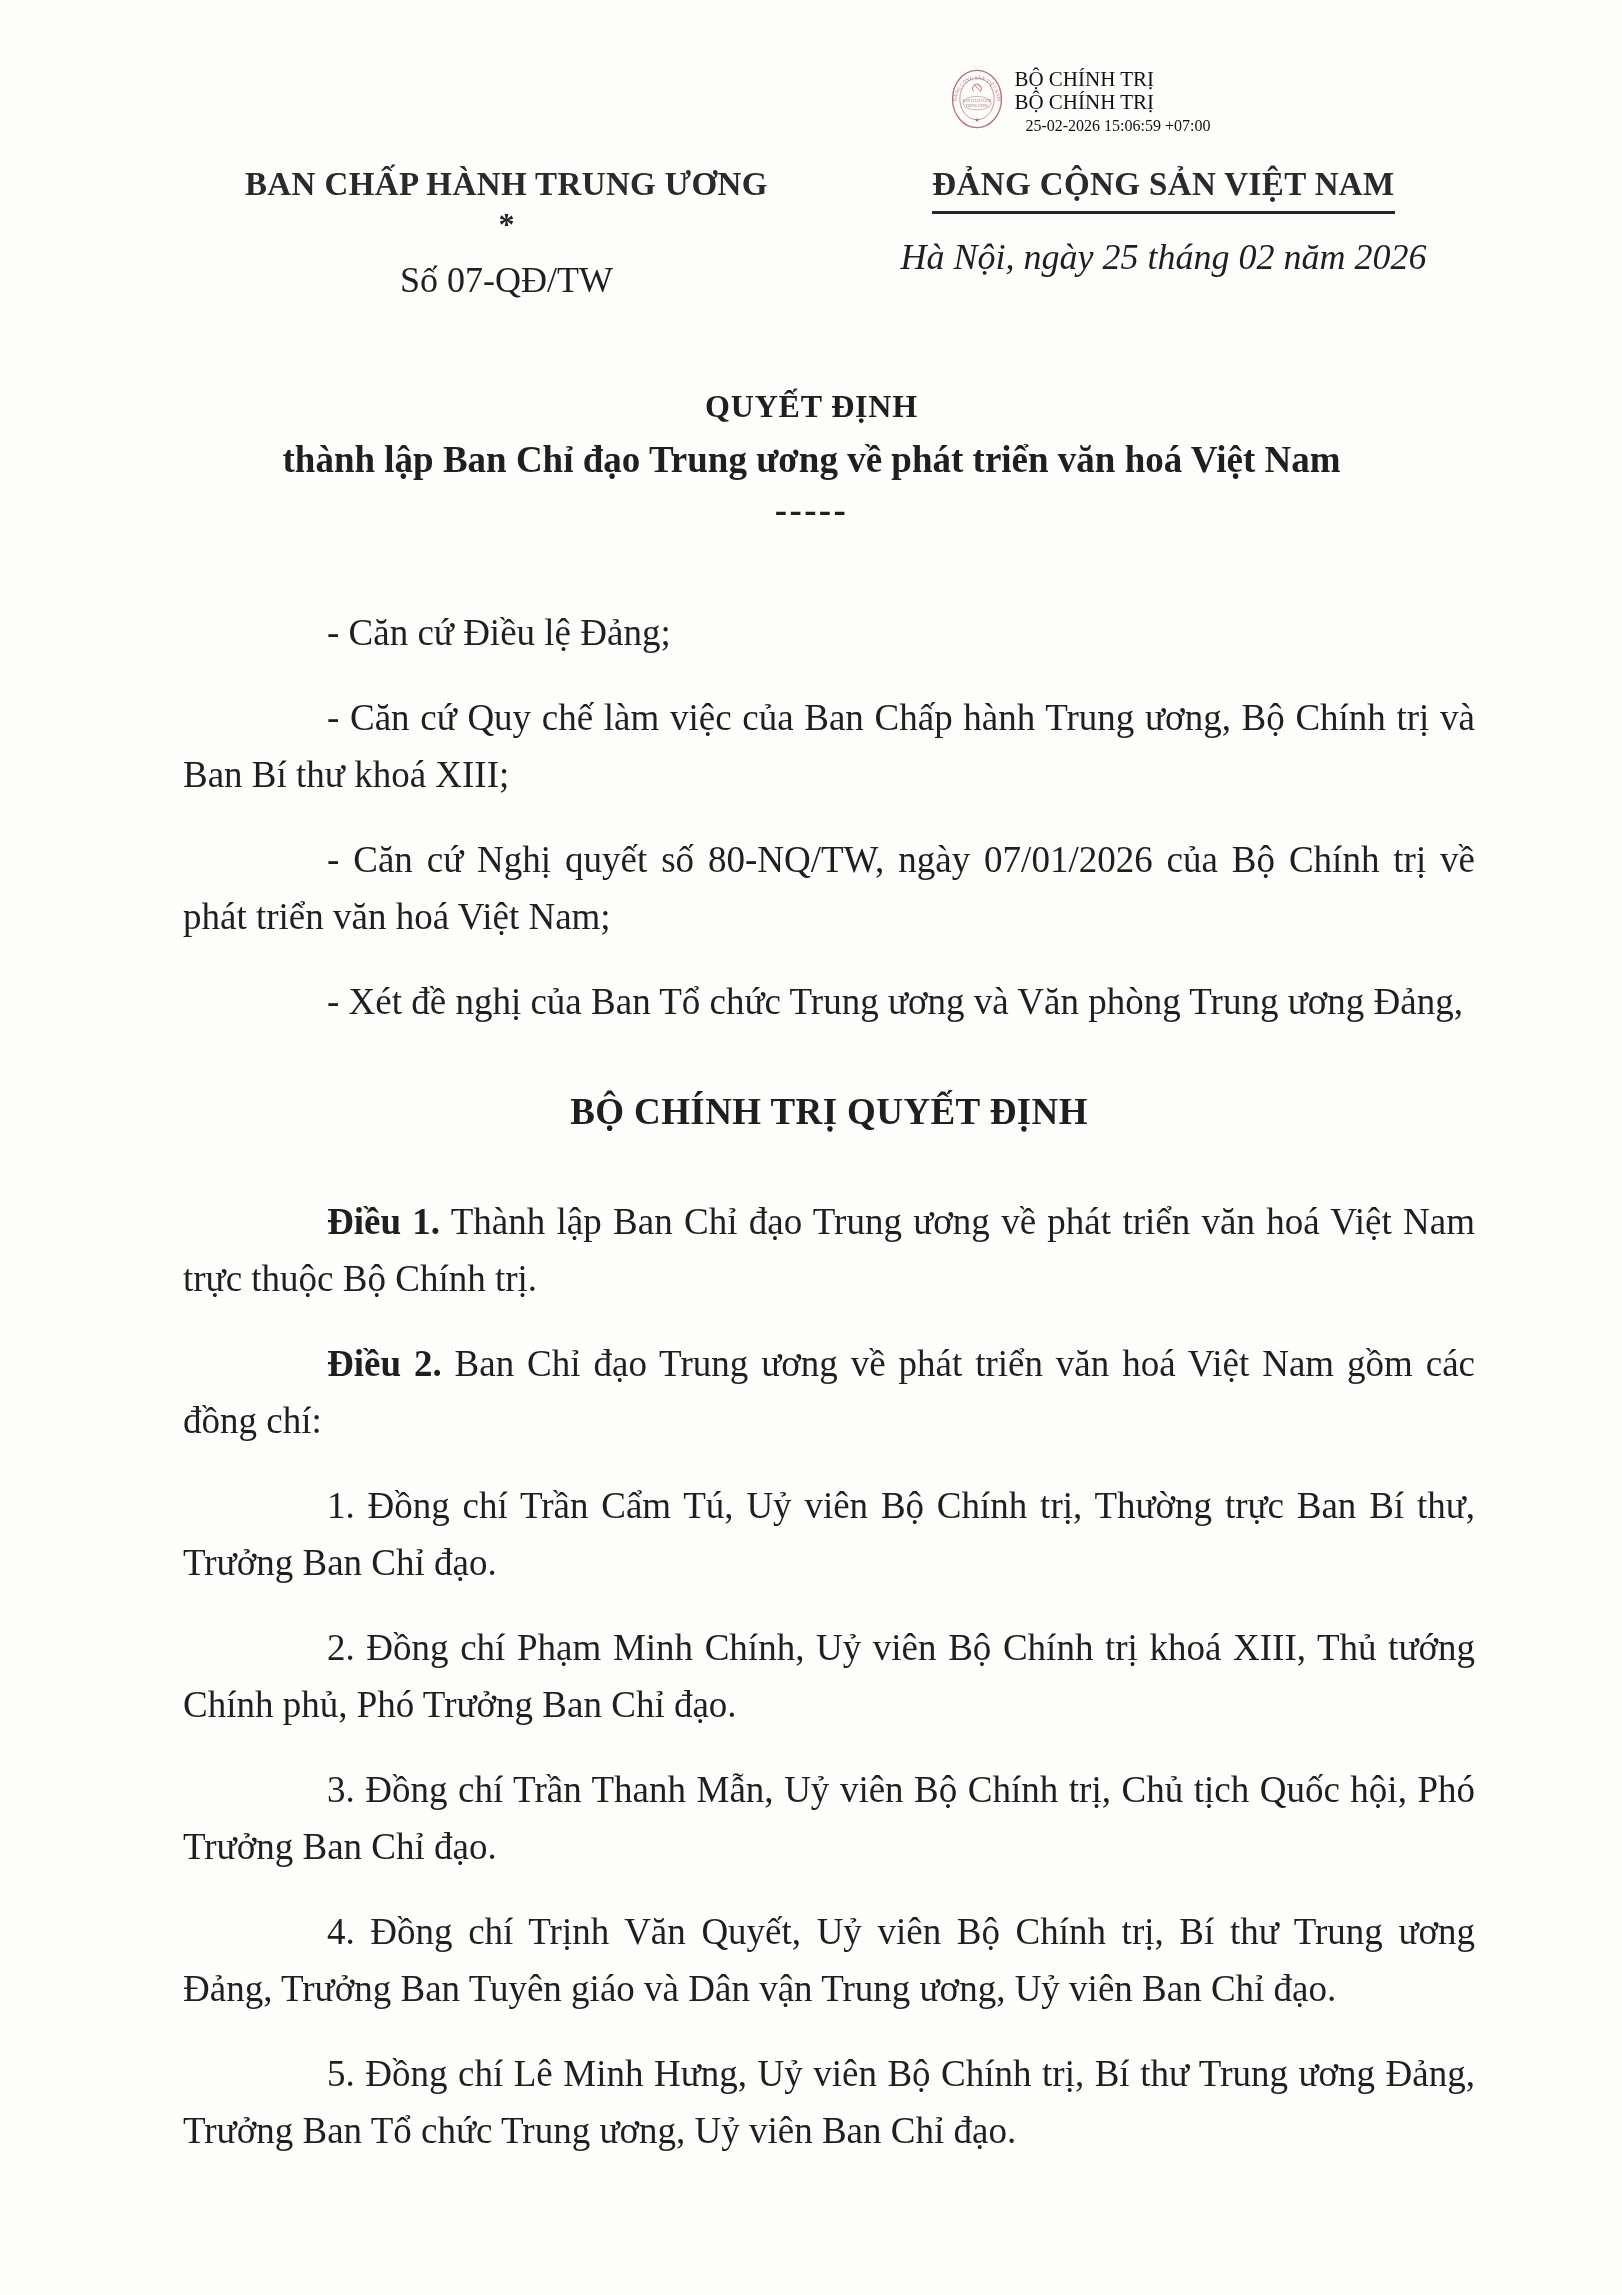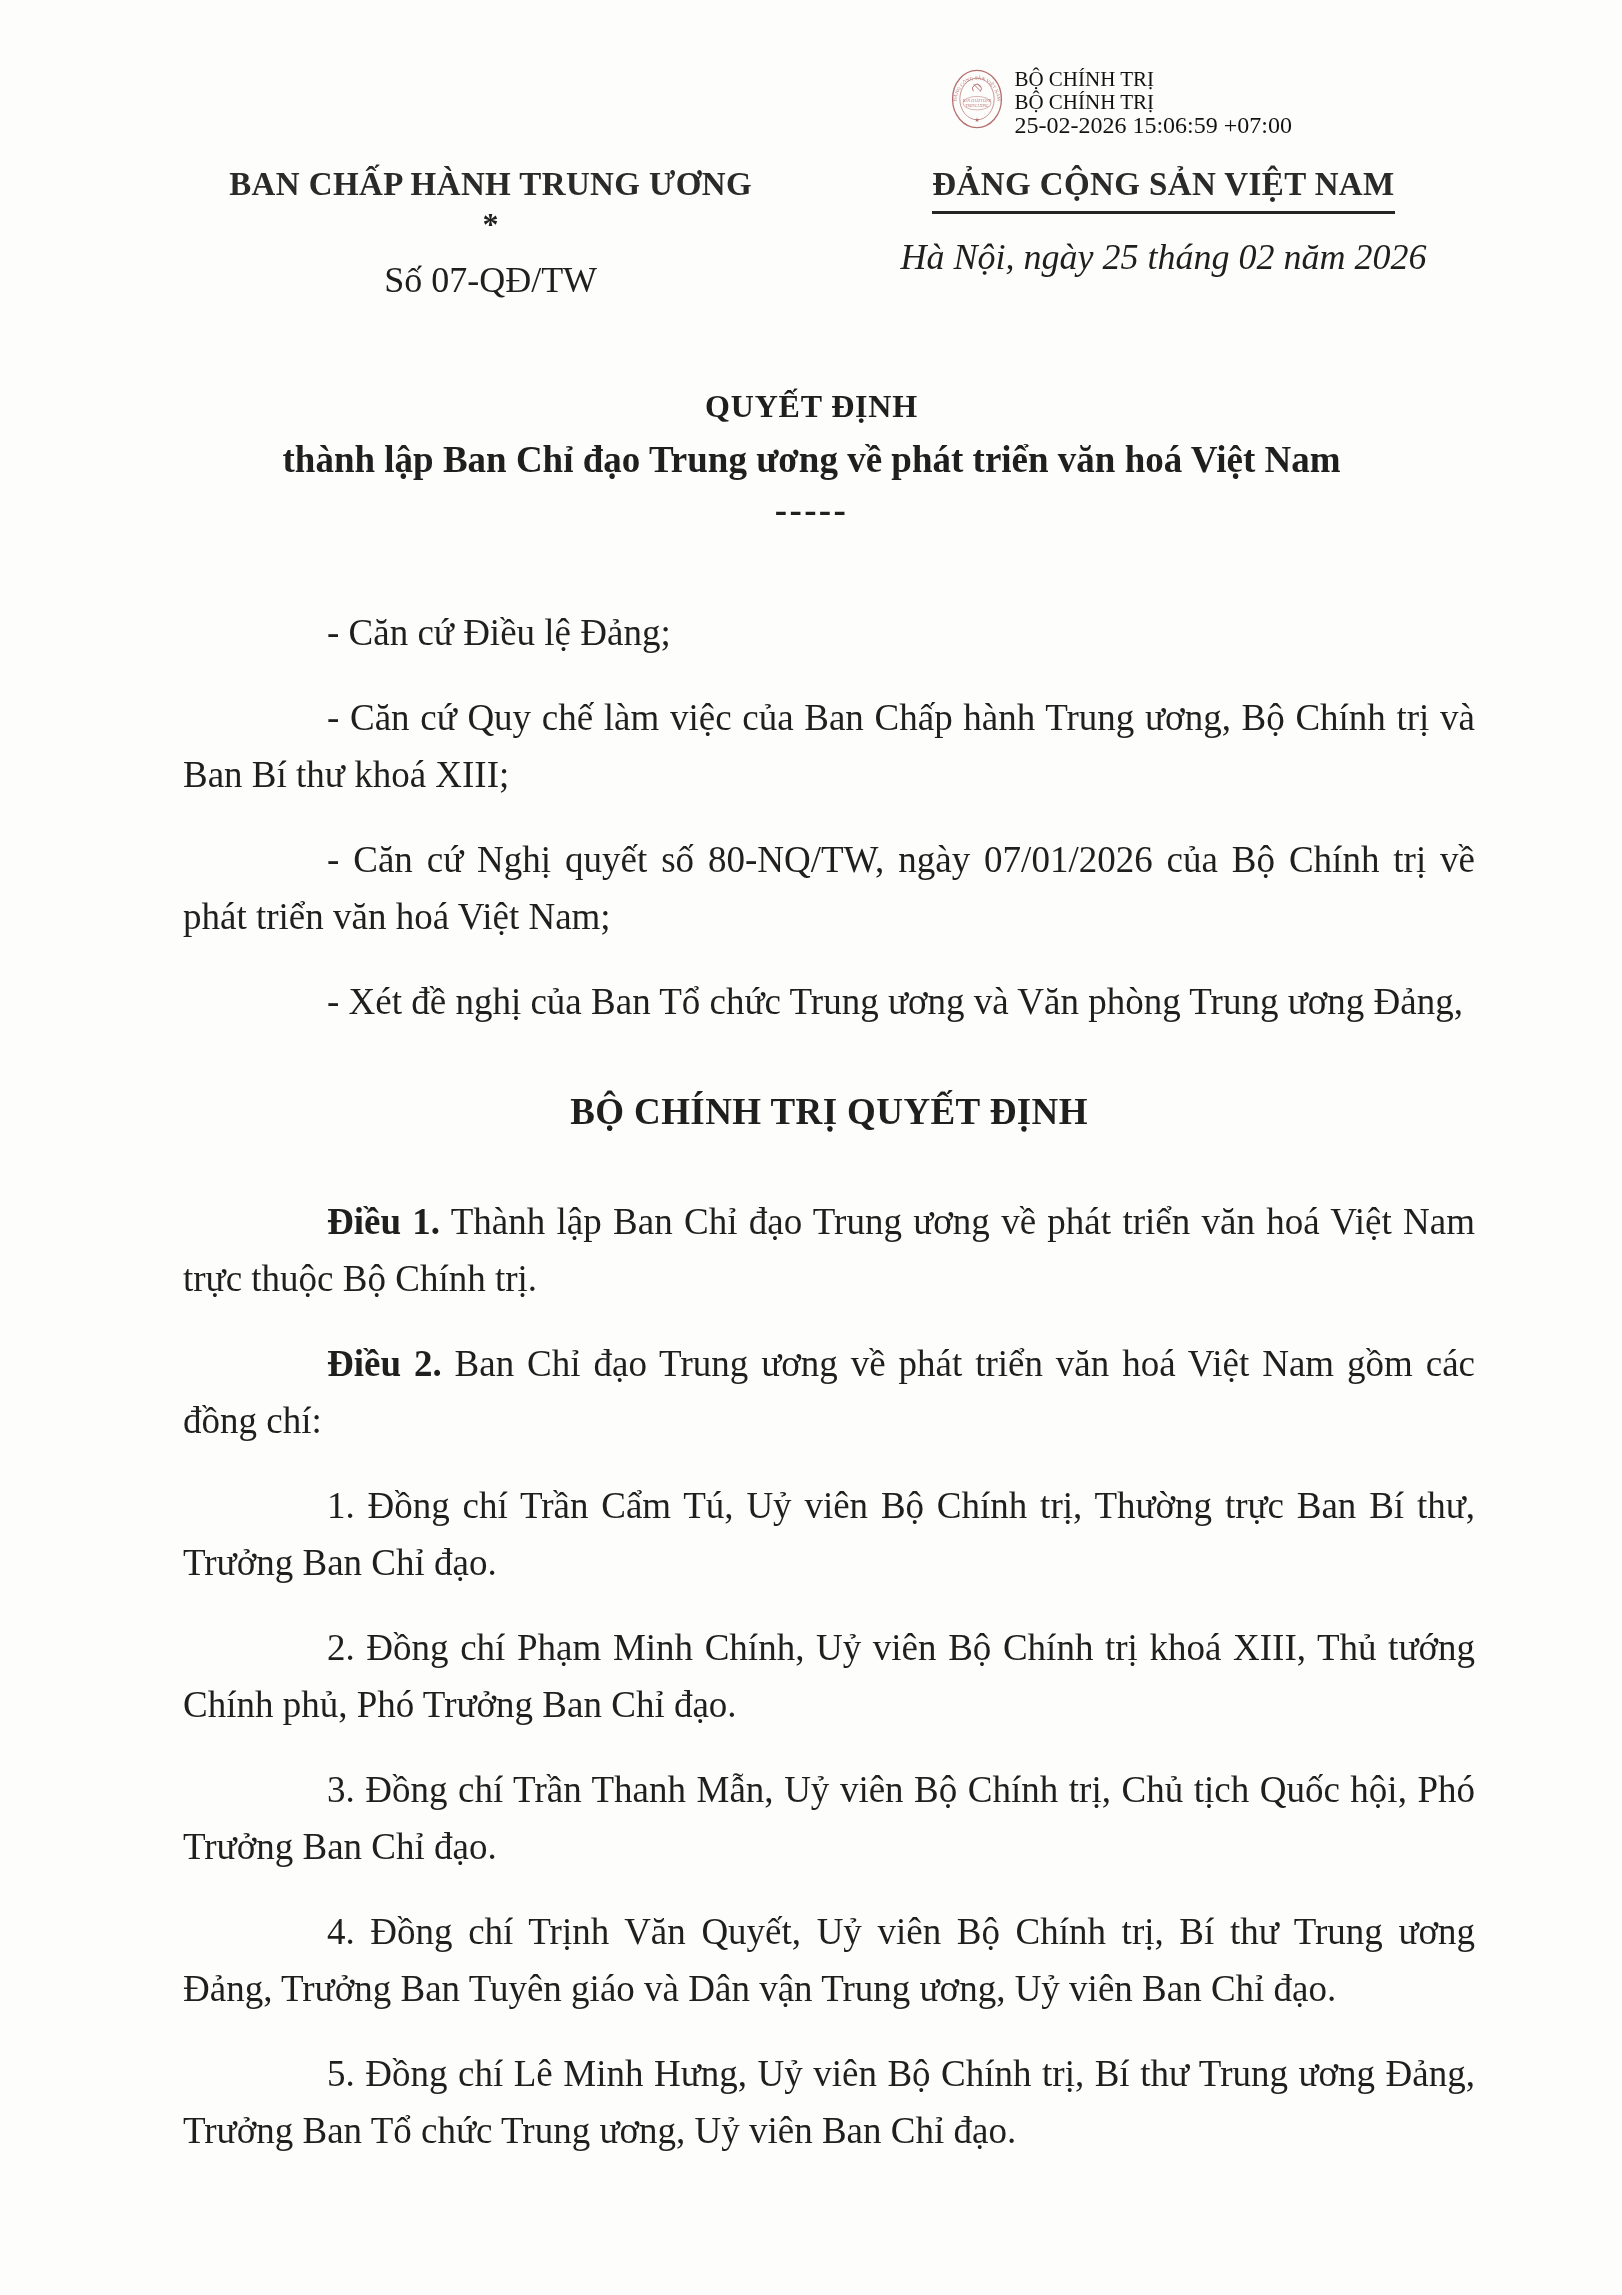--- a/index.html
+++ b/index.html
@@ -5,24 +5,24 @@
   html,body { margin:0; padding:0; background:#ffffff; }
   .page {
     position:relative; width:1623px; height:2295px;
     background:#fdfdfc; overflow:hidden; box-sizing:border-box;
     font-family:"Liberation Serif", serif; color:#1f1f1f;
   }
   
   .sig { position:absolute; left:951px; top:68px; display:flex; gap:11.4px; align-items:flex-start; }
   .seal-svg { width:52px; height:62px; display:block; }
   .sig-text { font-size:21px; line-height:23px; white-space:nowrap; color:#121212; }
-  .sig-text .ts { font-size:24px; }
+  .sig-text .ts { font-size:16px;margin-left:11px; }
 
   
-  .header-row { position:absolute; top:166px; left:193px; right:136px; display:flex; justify-content:space-between;gap:36px; }
+  .header-row { position:absolute; top:166px; left:193px; right:136px; display:flex; justify-content:flex-end;gap:36px; }
   .hcol { text-align:center; }
   .hcol.left { width:46%; }
   .hcol.right { width:50%; }
   .org { font-weight:bold; font-size:33px; letter-spacing:0.4px; white-space:nowrap; color:#2a2a2a; }
   .star-sep { font-size:32px; font-weight:bold; line-height:28px; margin-top:6.5px; }
   .docnum { font-size:36px; margin-top:21px; }
   .party { display:inline-block; font-weight:bold; font-size:33px; letter-spacing:0.4px;
            border-bottom:3.2px solid #262626; padding-bottom:8px; white-space:nowrap; color:#2a2a2a; }
   .date { font-style:italic; font-size:36px; margin-top:22px; white-space:nowrap; }
 

